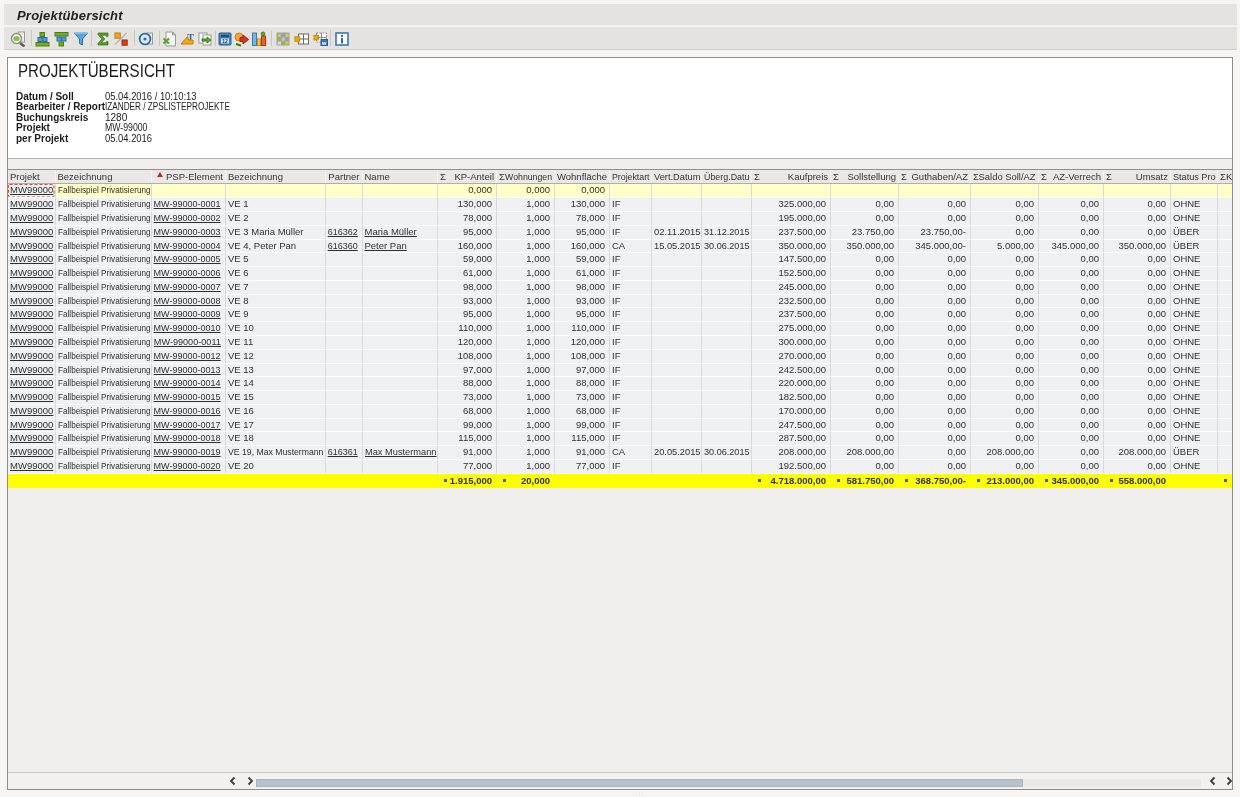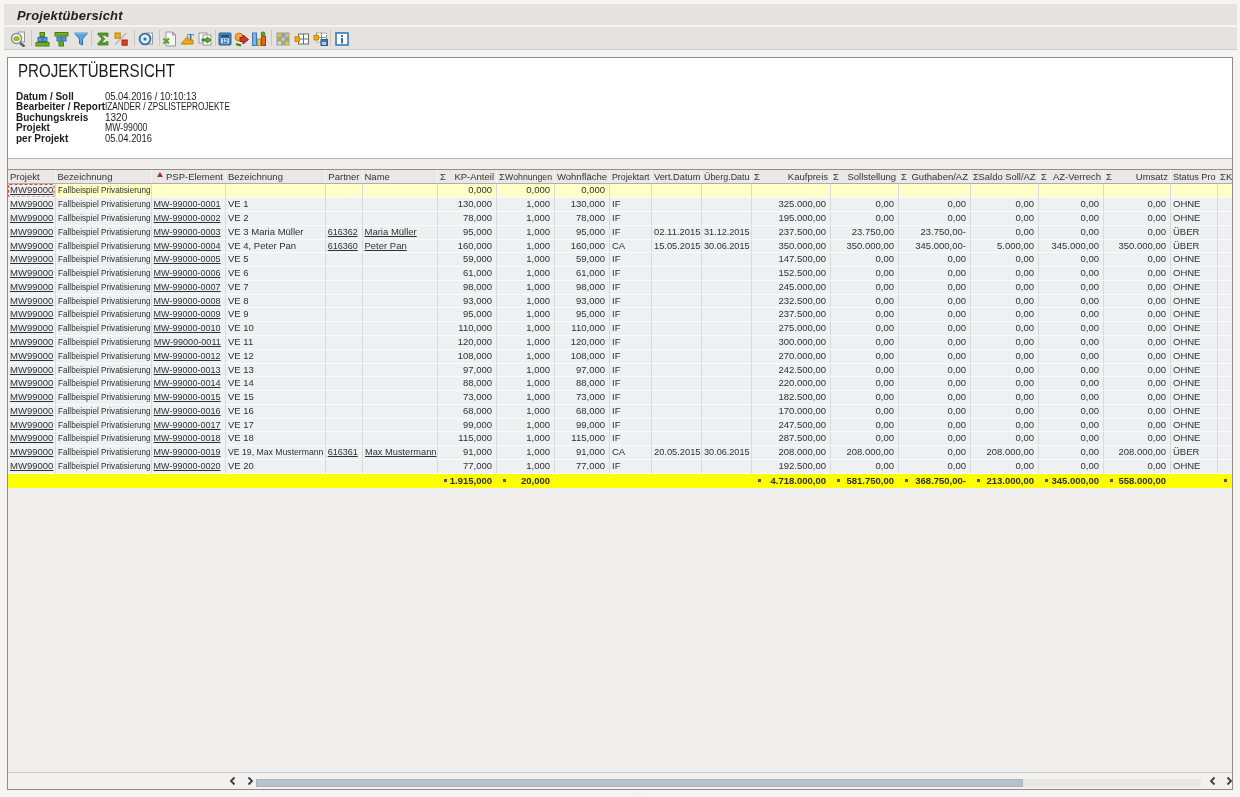--- a/index.html
+++ b/index.html
@@ -257,21 +257,21 @@
         <div class="rh-field" style="top:33px">
       <span class="rh-label">Datum / Soll</span>
       <span class="rh-value" style="transform: scaleX(0.94); transform-origin: left center; display: inline-block;">05.04.2016 / 10:10:13</span>
         </div>
         <div class="rh-field" style="top:43.4px">
       <span class="rh-label" style="transform: scaleX(0.989); transform-origin: left center;">Bearbeiter / Report</span>
       <span class="rh-value" style="transform: scaleX(0.82); transform-origin: left center; display: inline-block;">IZANDER / ZPSLISTEPROJEKTE</span>
         </div>
         <div class="rh-field" style="top:53.8px">
       <span class="rh-label">Buchungskreis</span>
-      <span class="rh-value">1320</span>
+      <span class="rh-value">1280</span>
         </div>
         <div class="rh-field" style="top:64.2px">
       <span class="rh-label">Projekt</span>
       <span class="rh-value" style="transform: scaleX(0.87); transform-origin: left center; display: inline-block;">MW-99000</span>
         </div>
         <div class="rh-field" style="top:74.6px">
       <span class="rh-label">per Projekt</span>
       <span class="rh-value" style="transform: scaleX(0.94); transform-origin: left center; display: inline-block;">05.04.2016</span>
         </div>
       </div>

